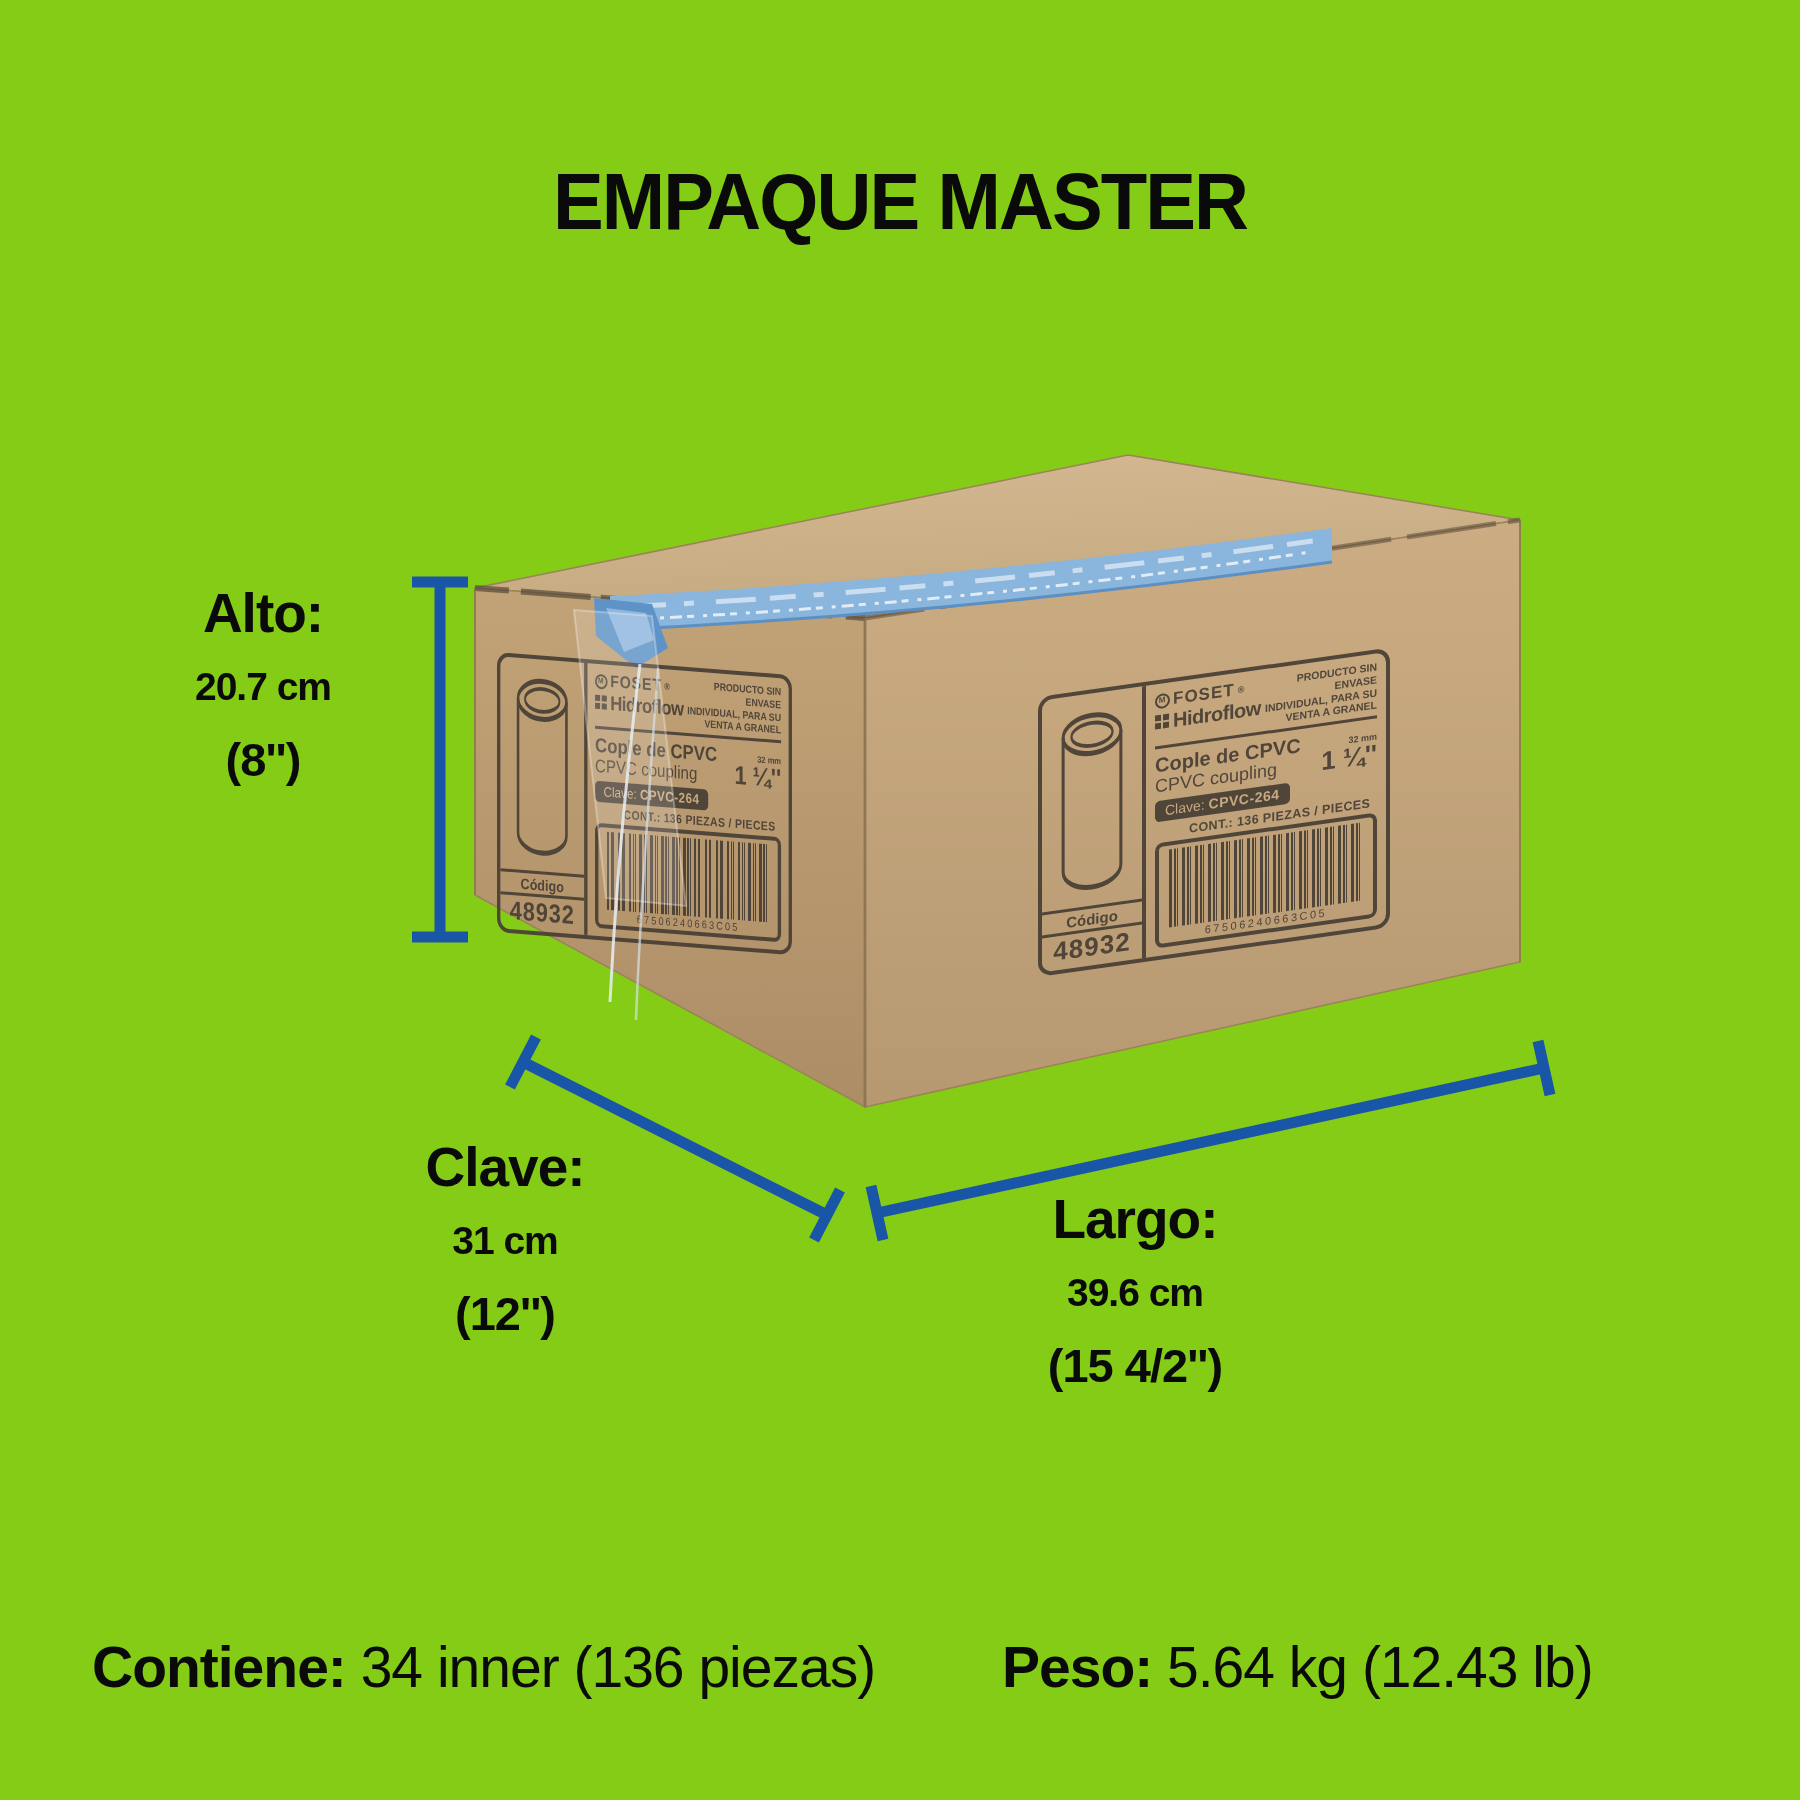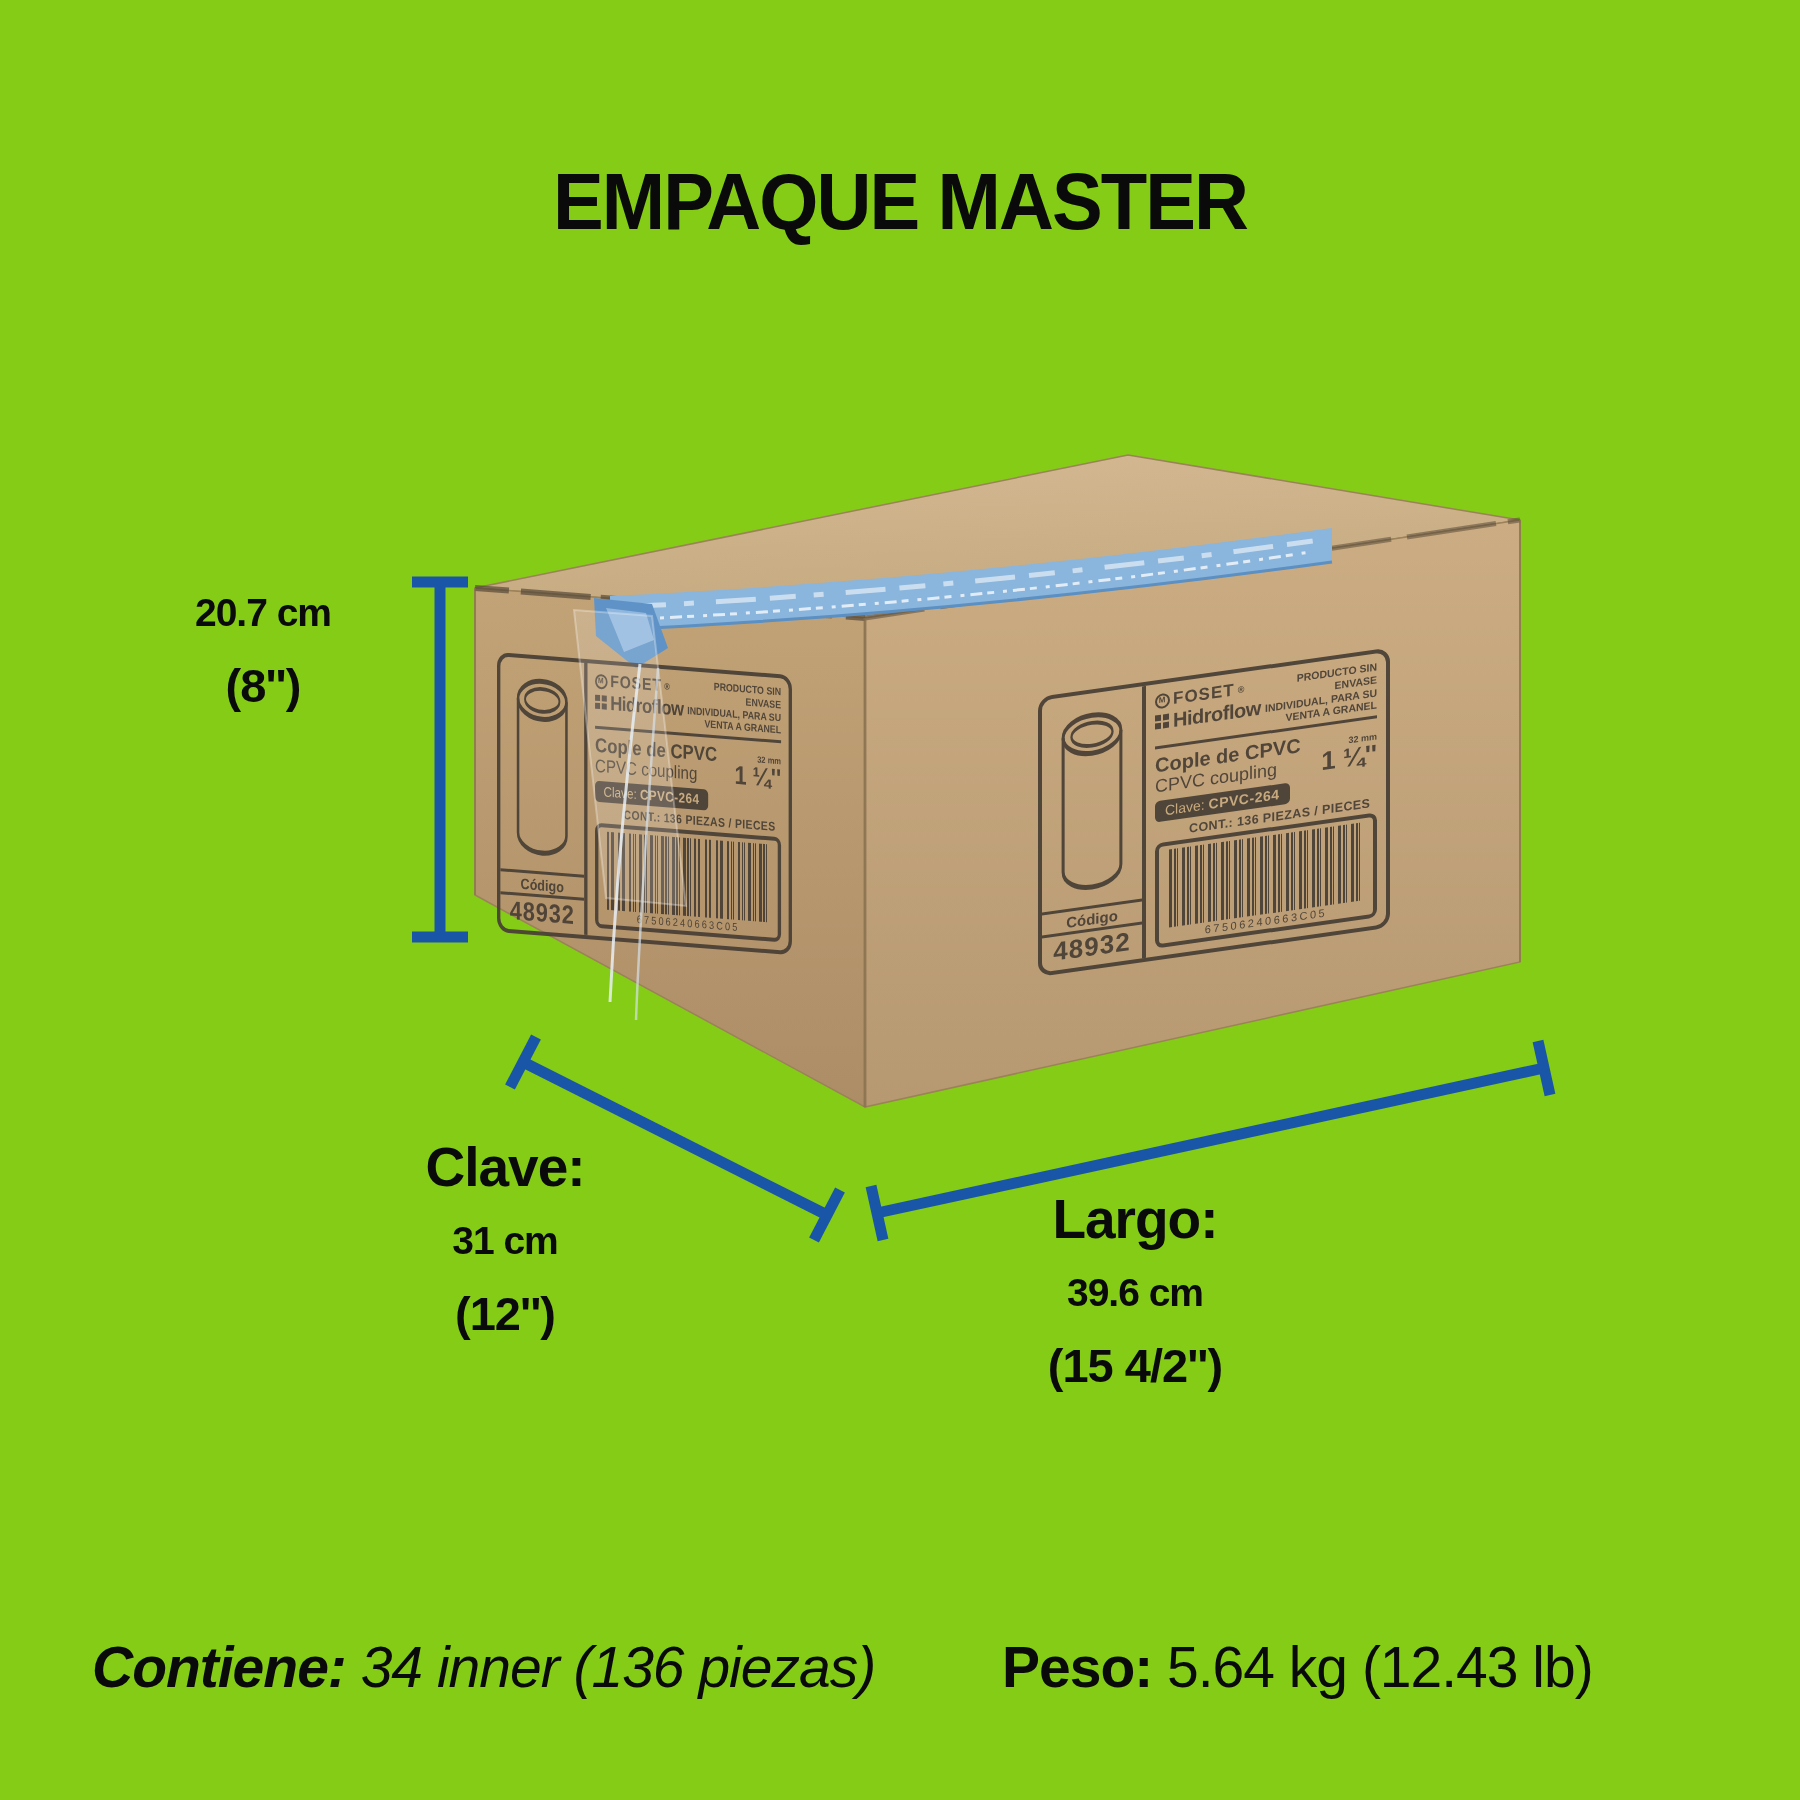--- a/index.html
+++ b/index.html
@@ -23,21 +23,21 @@
   .dim{position:absolute;text-align:center;font-weight:700;color:var(--black);}
   .dim .l1{font-size:55px;line-height:74px;letter-spacing:-1px;}
   .dim .l2{font-size:39px;line-height:74px;letter-spacing:-1px;}
   .dim .l3{font-size:47px;line-height:72px;letter-spacing:-1px;}
   .dim-alto{left:148px;top:576px;width:230px;}
   .dim-ancho{left:390px;top:1130px;width:230px;}
   .dim-largo{left:1005px;top:1182px;width:260px;}
 
   
   .footer-line{position:absolute;top:1634px;font-size:57px;letter-spacing:-1px;white-space:nowrap;}
-  .footer-left{left:92px;font-style:italic;}
+  .footer-left{left:92px;}
   .footer-right{left:1002px;}
   .footer-line .lbl{font-weight:700;}
   .footer-line .val{font-weight:400;}
 
   
   .plabel{position:absolute;width:352px;height:280px;color:var(--ink);opacity:.94;}
   .plabel-front{left:1038px;top:697px;transform:skewY(-8deg);transform-origin:left top;}
   .plabel-left{left:497px;top:652px;transform:skewY(4.5deg) scaleX(0.838);transform-origin:left top;}
   .plabel-inner{width:100%;height:100%;border:4px solid var(--ink);border-radius:14px;display:flex;}
   .pl-left{width:104px;border-right:4px solid var(--ink);display:flex;flex-direction:column;}
@@ -260,20 +260,21 @@
     </g>
 
     <g stroke="var(--blue)">
       <line x1="877" y1="1213" x2="1544" y2="1068" stroke-width="11"></line>
       <line x1="871" y1="1186" x2="883" y2="1240" stroke-width="11"></line>
       <line x1="1538" y1="1041" x2="1550" y2="1095" stroke-width="11"></line>
     </g>
   </svg>
 
   <div class="dim dim-alto">
+    <div class="l1">Alto:</div>
     <div class="l2">20.7 cm</div>
     <div class="l3">(8'')</div>
   </div>
   <div class="dim dim-ancho">
     <div class="l1">Clave:</div>
     <div class="l2">31 cm</div>
     <div class="l3">(12'')</div>
   </div>
   <div class="dim dim-largo">
     <div class="l1">Largo:</div>

